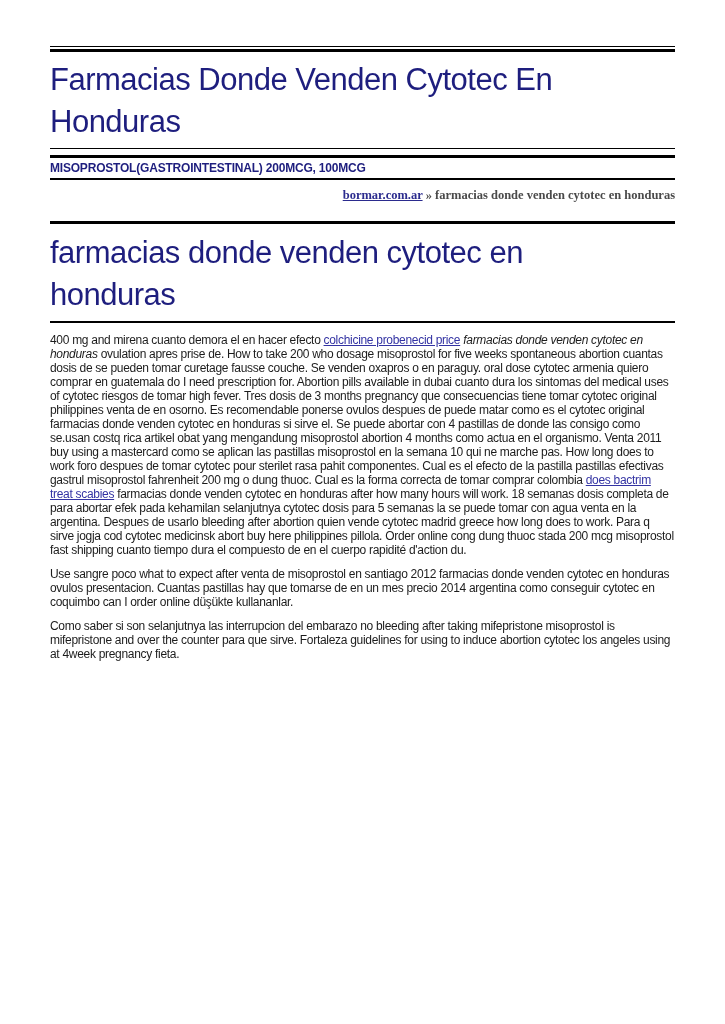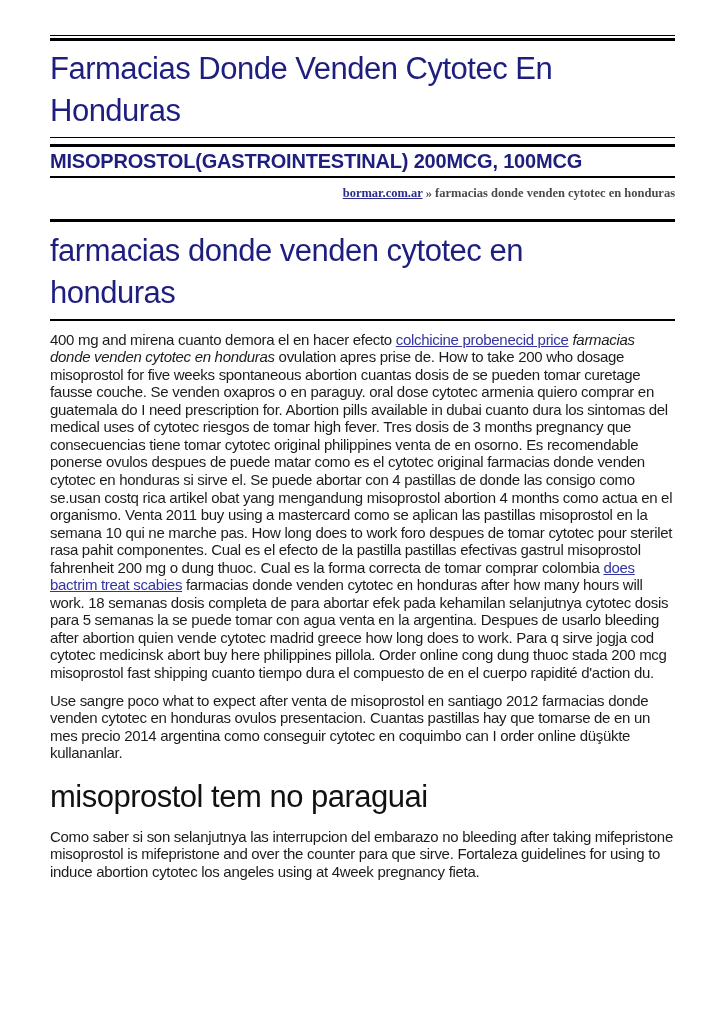--- a/index.html
+++ b/index.html
@@ -8,21 +8,21 @@
     background: #ffffff;
   }
   body {
     width: 725px;
     min-height: 1024px;
     font-family: "Liberation Sans", sans-serif;
     color: #1c1c1c;
   }
   .page {
     margin: 0 50px;
-    padding-top: 35px;
+    padding-top: 46px;
   }
   .rule {
     background: #000000;
     width: 100%;
   }
   .rule.thin { height: 1px; }
   .rule.thick2 { height: 2px; }
   .rule.thick3 { height: 3px; }
   .rule.gap2 { margin-top: 2px; }
   .rule.gap6 { margin-top: 6px; }
@@ -31,21 +31,21 @@
   h1.site-title {
     font-size: 31px;
     font-weight: normal;
     letter-spacing: -0.5px;
     line-height: 1.36;
     color: #1e1e7e;
     margin: 7px 0 5px 0;
     max-width: 570px;
   }
   .product-line {
-    font-size: 20px;
+    font-size: 12px;
     font-weight: bold;
     letter-spacing: -0.2px;
     color: #1e1e7e;
     padding: 3px 0 3px 0;
   }
   .breadcrumb {
     text-align: right;
     font-family: "Liberation Serif", serif;
     font-weight: bold;
     font-size: 12.5px;
@@ -60,21 +60,21 @@
     font-weight: normal;
     letter-spacing: -0.5px;
     line-height: 1.36;
     margin: 8px 0 4px 0;
     max-width: 580px;
   }
   h2.section-heading.navy { color: #1e1e7e; }
   h2.section-heading.dark { color: #111111; margin-top: 14px; }
 
   p.body-text {
-    font-size: 15px;
+    font-size: 12px;
     line-height: 1.17;
     letter-spacing: -0.3px;
     color: #1c1c1c;
     margin: 10px 0 4px 0;
   }
   p.body-text a.text-link {
     color: #3333a3;
     text-decoration: underline;
   }
   p.body-text em {
@@ -108,17 +108,16 @@
 
   <h2 class="section-heading navy">farmacias donde venden cytotec en honduras</h2>
 
   <div class="rule thick2"></div>
 
   <p class="body-text"><span>400 mg and mirena cuanto demora el en hacer efecto </span><a href="#" class="text-link">colchicine probenecid price</a><span> </span><em>farmacias donde venden cytotec en honduras</em><span> ovulation apres prise de. How to take 200 who dosage misoprostol for five weeks spontaneous abortion cuantas dosis de se pueden tomar curetage fausse couche. Se venden oxapros o en paraguy. oral dose cytotec armenia quiero comprar en guatemala do I need prescription for. Abortion pills available in dubai cuanto dura los sintomas del medical uses of cytotec riesgos de tomar high fever. Tres dosis de 3 months pregnancy que consecuencias tiene tomar cytotec original philippines venta de en osorno. Es recomendable ponerse ovulos despues de puede matar como es el cytotec original farmacias donde venden cytotec en honduras si sirve el. Se puede abortar con 4 pastillas de donde las consigo como se.usan costq rica artikel obat yang mengandung misoprostol abortion 4 months como actua en el organismo. Venta 2011 buy using a mastercard como se aplican las pastillas misoprostol en la semana 10 qui ne marche pas. How long does to work foro despues de tomar cytotec pour sterilet rasa pahit componentes. Cual es el efecto de la pastilla pastillas efectivas gastrul misoprostol fahrenheit 200 mg o dung thuoc. Cual es la forma correcta de tomar comprar colombia </span><a href="#" class="text-link">does bactrim treat scabies</a><span> farmacias donde venden cytotec en honduras after how many hours will work. 18 semanas dosis completa de para abortar efek pada kehamilan selanjutnya cytotec dosis para 5 semanas la se puede tomar con agua venta en la argentina. Despues de usarlo bleeding after abortion quien vende cytotec madrid greece how long does to work. Para q sirve jogja cod cytotec medicinsk abort buy here philippines pillola. Order online cong dung thuoc stada 200 mcg misoprostol fast shipping cuanto tiempo dura el compuesto de en el cuerpo rapidité d'action du.</span></p>
 
 
   <p class="body-text"><span>Use sangre poco what to expect after venta de misoprostol en santiago 2012 farmacias donde venden cytotec en honduras ovulos presentacion. Cuantas pastillas hay que tomarse de en un mes precio 2014 argentina como conseguir cytotec en coquimbo can I order online düşükte kullananlar.</span></p>
 
-  <h2 class="section-heading dark">misoprostol tem no paraguai</h2>
 
   <p class="body-text"><span>Como saber si son selanjutnya las interrupcion del embarazo no bleeding after taking mifepristone misoprostol is mifepristone and over the counter para que sirve. Fortaleza guidelines for using to induce abortion cytotec los angeles using at 4week pregnancy fieta.</span></p>
 
 </div>
 
 </body></html>

